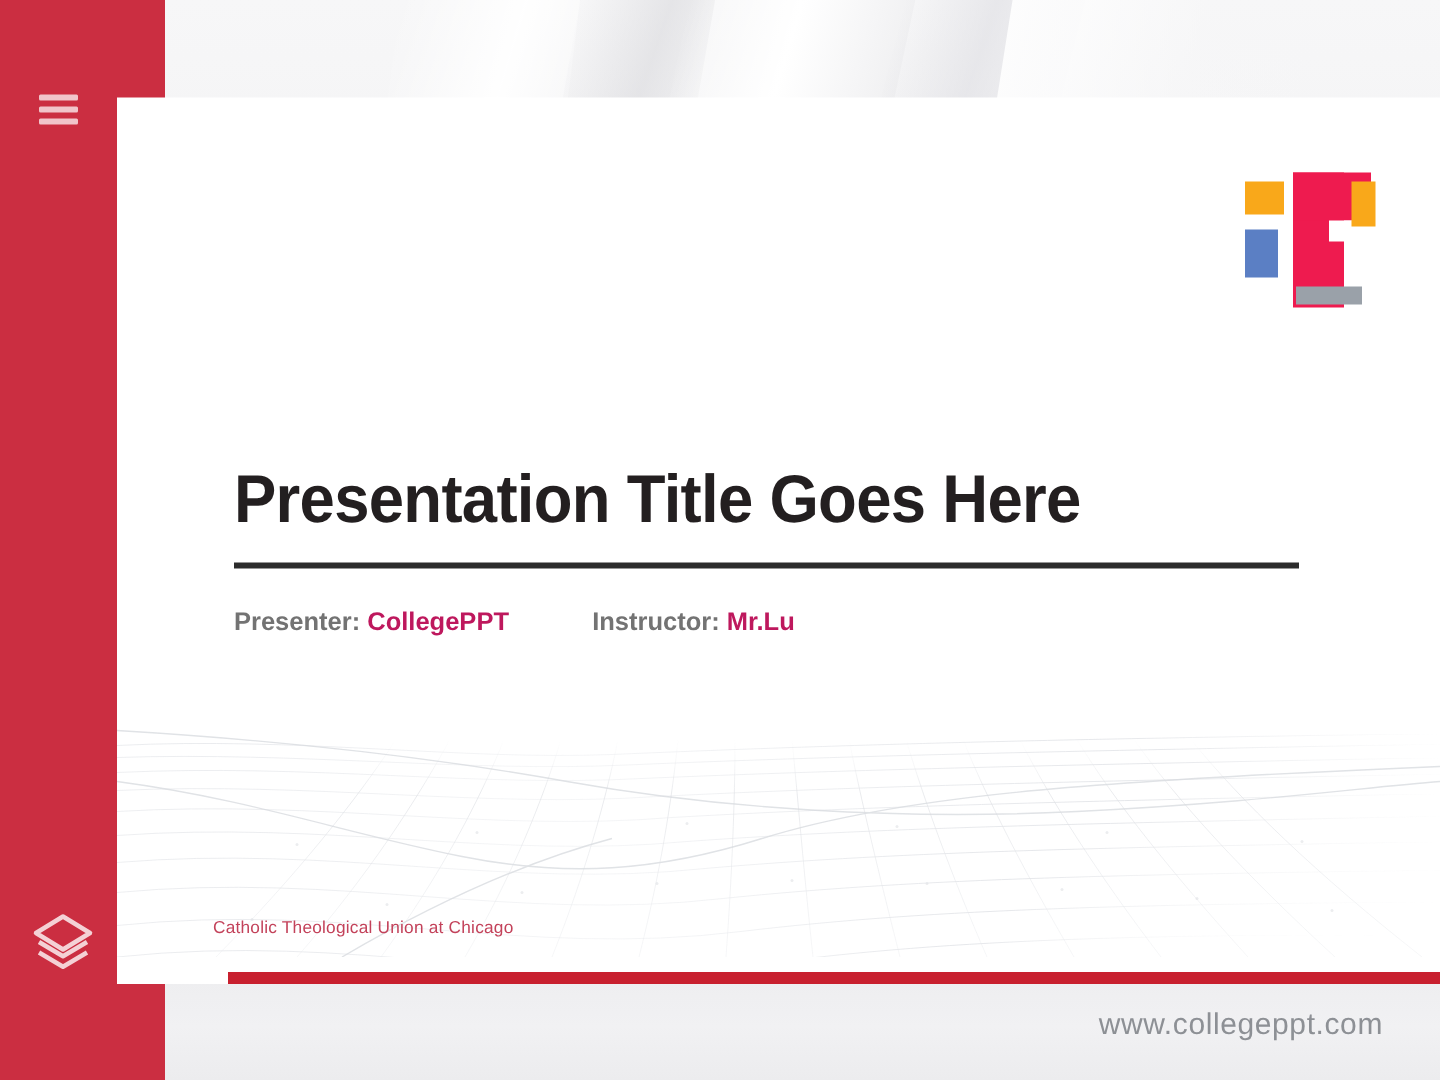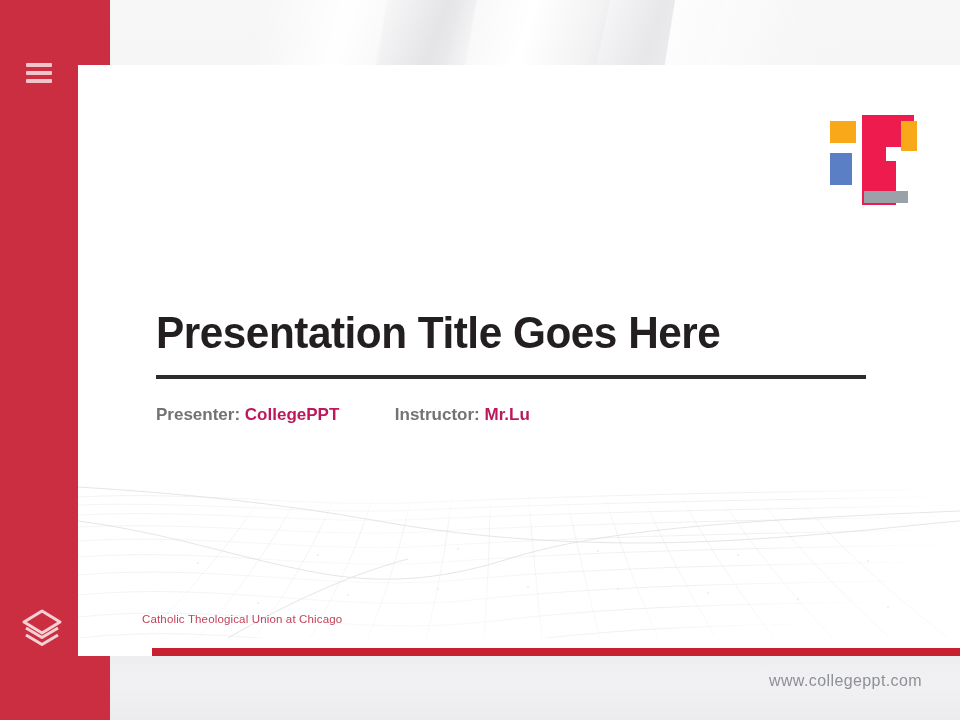--- a/index.html
+++ b/index.html
@@ -73,21 +73,21 @@
   .byline{position:absolute;left:78px;top:340px;font-size:17px;font-weight:bold;white-space:nowrap;}
   .byline .lbl{color:#737373;}
   .byline .val{color:#be185d;}
   .byline .gapper{display:inline-block;width:46px;}
 
   .org{position:absolute;left:64px;top:548px;font-size:11.5px;color:#c3425a;letter-spacing:.15px;}
 
   .slide-rule{position:absolute;left:74px;top:583px;width:808px;height:8px;background:#c8202f;}
 
   
-  .footer-url{position:absolute;right:38px;top:672px;font-size:16px;color:#8d9095;letter-spacing:.4px;}
+  .footer-url{position:absolute;right:38px;top:672px;font-size:20px;color:#8d9095;letter-spacing:.4px;}
 </style>
 </head>
 <body>
 
 <div id="page">
 
   <div class="backdrop-top">
     <div class="swoosh sw1"></div>
     <div class="swoosh sw2"></div>
     <div class="swoosh sw3"></div>

